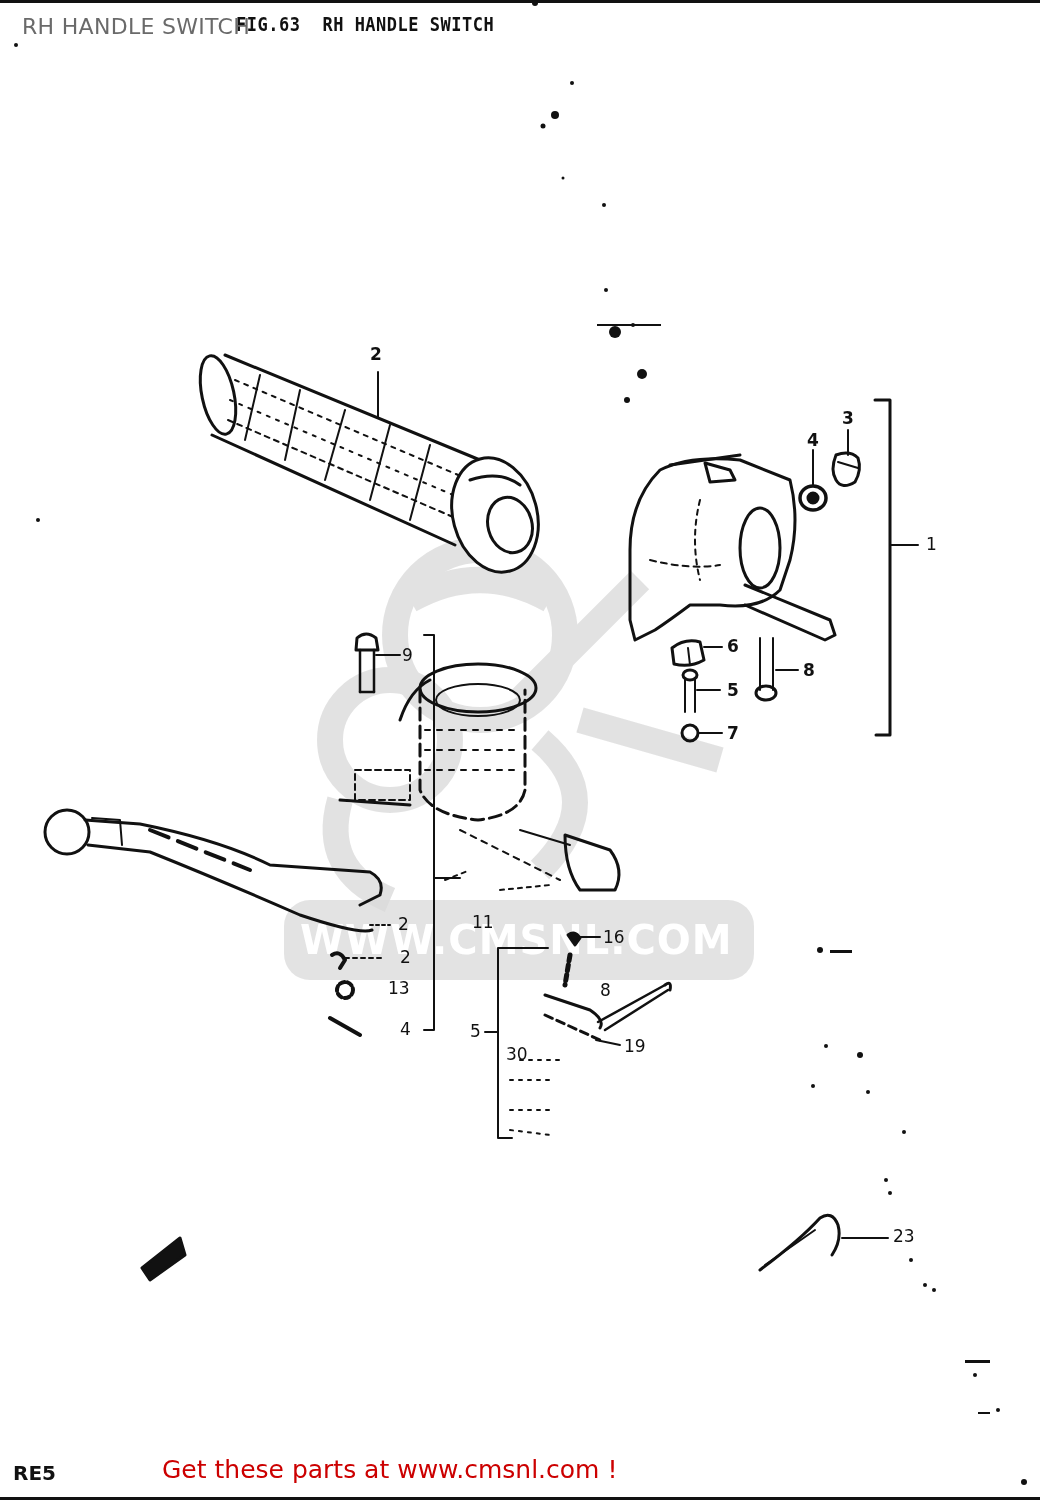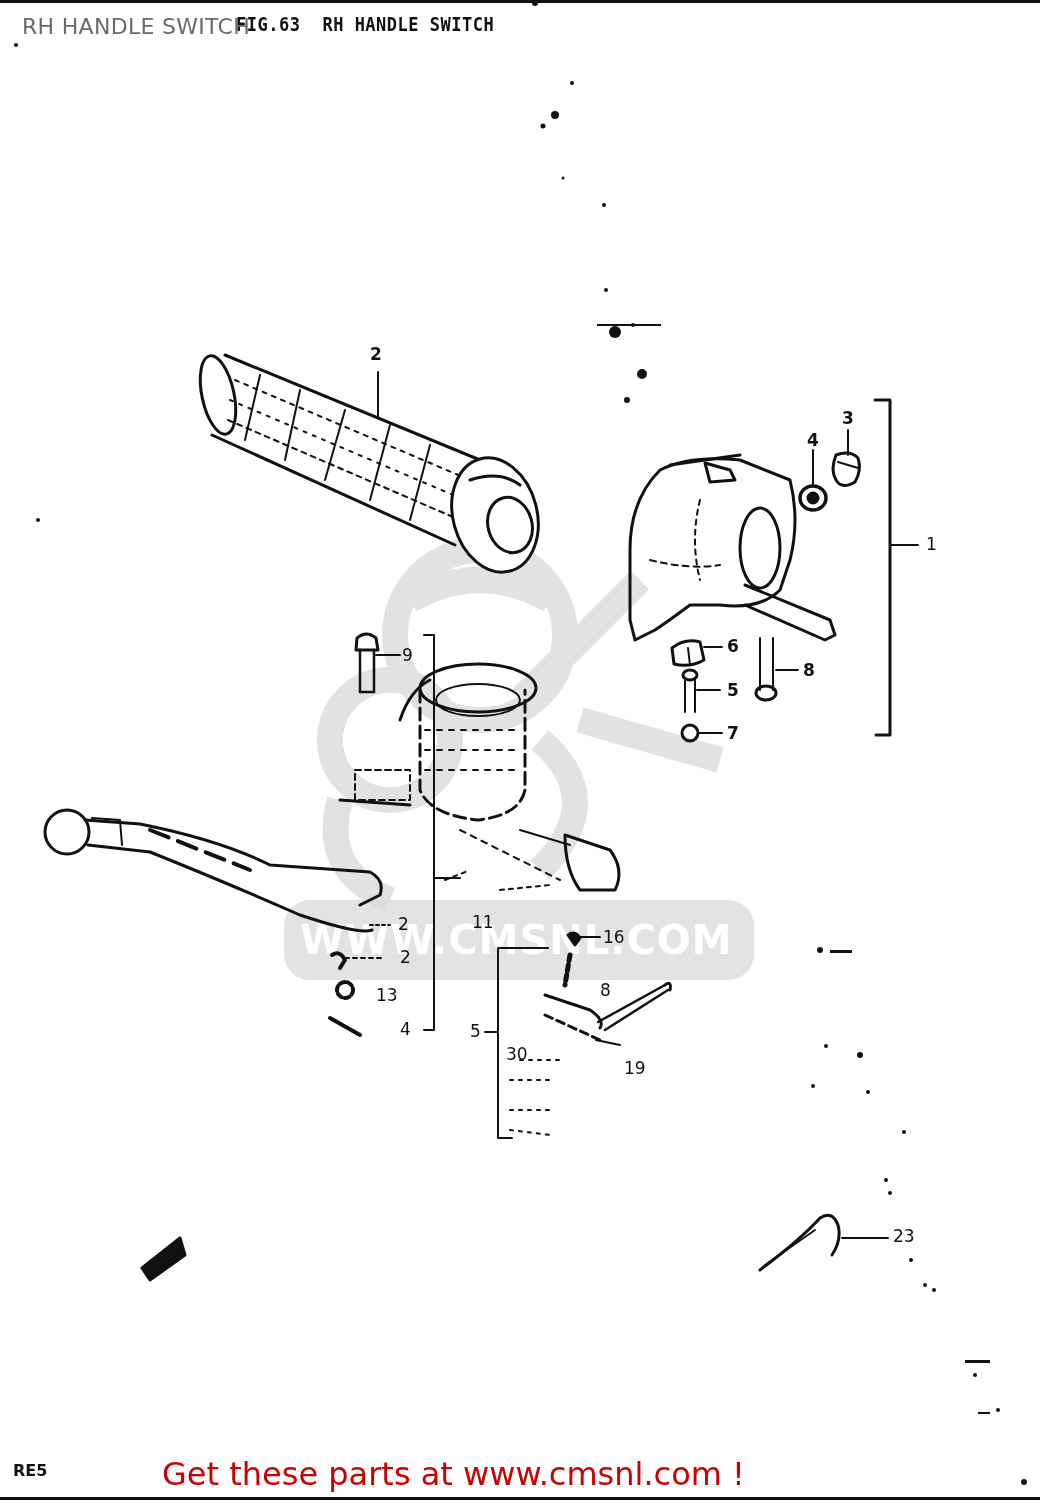--- a/index.html
+++ b/index.html
@@ -28,25 +28,25 @@
   }
   .watermark-url-box {
     position: absolute; left: 284px; top: 900px; width: 470px; height: 80px; border-radius: 26px;
     background: #d9d9d9; opacity: 0.75; z-index: 1;
   }
   .watermark-url {
     position: absolute; left: 300px; top: 917px; font-size: 40px; font-weight: bold; color: #ffffff;
     font-family: "DejaVu Sans", sans-serif; letter-spacing: 1px; z-index: 2; white-space: nowrap;
   }
   .footer-code {
-    position: absolute; left: 13px; top: 1461px; font-size: 16px; font-weight: bold; color: #111;
+    position: absolute; left: 13px; top: 1461px; font-size: 20px; font-weight: bold; color: #111;
     font-family: "DejaVu Sans", sans-serif;
   }
   .footer-link {
-    position: absolute; left: 162px; top: 1455px; font-size: 32px; color: #cc0000;
+    position: absolute; left: 162px; top: 1455px; font-size: 25px; color: #cc0000;
     font-family: "DejaVu Sans", sans-serif; text-decoration: none; white-space: nowrap; z-index: 6;
   }
   .bottom-rule { position: absolute; left: 0; top: 1497px; width: 1040px; height: 3px; background: #111; }
   .top-rule { position: absolute; left: 0; top: 0; width: 1040px; height: 3px; background: #111; }
   .content-layer { position: absolute; left: 0; top: 0; z-index: 3; }
 </style>
 </head>
 <body>
 
 <div class="page">
@@ -224,26 +224,26 @@
     <span class="callout bold" style="left:807px;top:432px;">4</span>
     <span class="callout" style="left:926px;top:536px;">1</span>
     <span class="callout bold" style="left:727px;top:638px;">6</span>
     <span class="callout bold" style="left:727px;top:682px;">5</span>
     <span class="callout bold" style="left:727px;top:725px;">7</span>
     <span class="callout bold" style="left:803px;top:662px;">8</span>
     <span class="callout" style="left:402px;top:647px;">9</span>
     <span class="callout" style="left:472px;top:914px;">11</span>
     <span class="callout" style="left:398px;top:916px;">2</span>
     <span class="callout" style="left:400px;top:949px;">2</span>
-    <span class="callout" style="left:376px;top:980px;margin-top:7px;">13</span>
+    <span class="callout" style="left:388px;top:980px;">13</span>
     <span class="callout" style="left:400px;top:1021px;">4</span>
     <span class="callout" style="left:470px;top:1023px;">5</span>
     <span class="callout" style="left:603px;top:929px;">16</span>
     <span class="callout" style="left:600px;top:982px;">8</span>
-    <span class="callout" style="left:624px;top:1060px;">19</span>
+    <span class="callout" style="left:624px;top:1038px;">19</span>
     <span class="callout" style="left:506px;top:1046px;">30</span>
     <span class="callout" style="left:893px;top:1228px;">23</span>
   </div>
 
   <div class="fig-title">
     <span>FIG.63</span><span>RH HANDLE SWITCH</span>
   </div>
   <div class="overlay-title">RH HANDLE SWITCH</div>
 
   <div class="footer-code">RE5</div>

